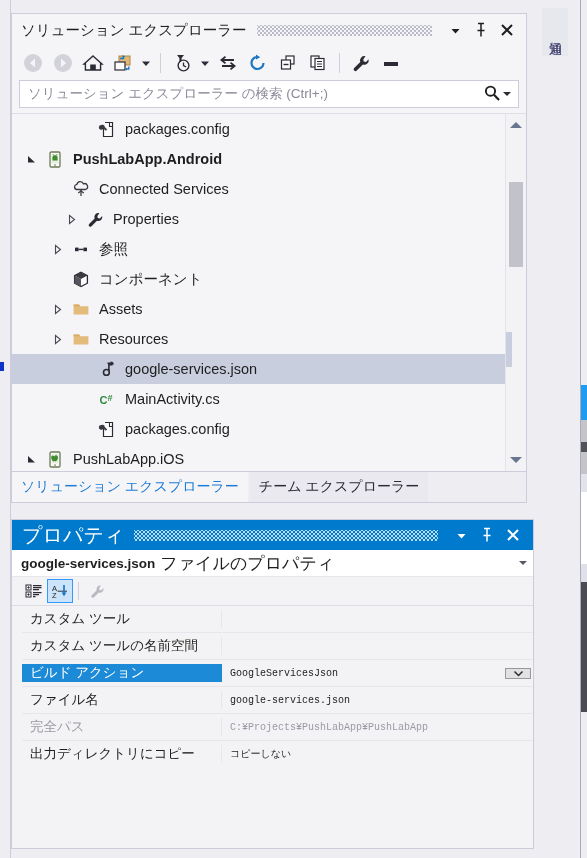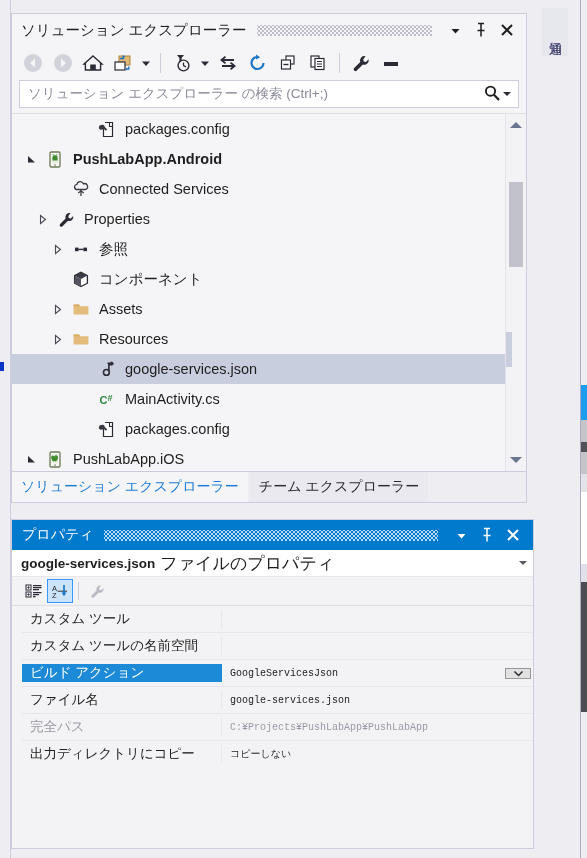--- a/index.html
+++ b/index.html
@@ -256,21 +256,21 @@
   .pr-titlebar {
     height: 30px;
     flex: 0 0 auto;
     background: #007acc;
     display: flex;
     align-items: center;
     padding: 0 7px 0 10px;
   }
   .pr-title {
     color: #ffffff;
-    font-size: 14px;
+    font-size: 20px;
     white-space: nowrap;
   }
   .pr-grip {
     flex: 1 1 auto;
     height: 11px;
     margin: 0 10px;
     background-image:
       radial-gradient(rgba(255,255,255,.72) 0.9px, transparent 1px),
       radial-gradient(rgba(255,255,255,.72) 0.9px, transparent 1px);
     background-size: 4px 4px, 4px 4px;
@@ -601,21 +601,21 @@
           <span class="tw"></span>
           <span class="ticon">
             <svg width="20" height="19" viewBox="0 0 20 19">
               <path d="M5.5 9.5 a2.6 2.6 0 0 1 0.4 -5.1 a3.4 3.4 0 0 1 6.5 -0.6 a2.8 2.8 0 0 1 2.2 5.7 Z" fill="none" stroke="#3a3a42" stroke-width="1.3"></path>
               <path d="M10 9.5 L10 16" stroke="#3a3a42" stroke-width="1.3"></path>
               <path d="M7.2 13 L10 11 L12.8 13" fill="none" stroke="#3a3a42" stroke-width="1.2"></path>
             </svg>
           </span>
           <span class="tlabel">Connected Services</span>
         </div>
-        <div class="tree-row" style="padding-left: 19px;">
+        <div class="tree-row" style="padding-left: 48px;">
           <span class="tw">
             <svg width="11" height="11" viewBox="0 0 11 11">
               <path d="M3.5 1.5 L8.5 5.5 L3.5 9.5 Z" fill="none" stroke="#4a4a55" stroke-width="1.1"></path>
             </svg>
           </span>
           <span class="ticon">
             <svg width="20" height="19" viewBox="0 0 20 19">
               <path d="M14.4 3.2 a4 4 0 0 0 -4.8 5.2 L4.1 13.9 a1.7 1.7 0 0 0 2.4 2.4 l5.5 -5.5 a4 4 0 0 0 5.2 -4.8 l-2.4 2.4 l-2.1 -0.3 l-0.3 -2.1 Z" fill="#2b2b35"></path>
             </svg>
           </span>

